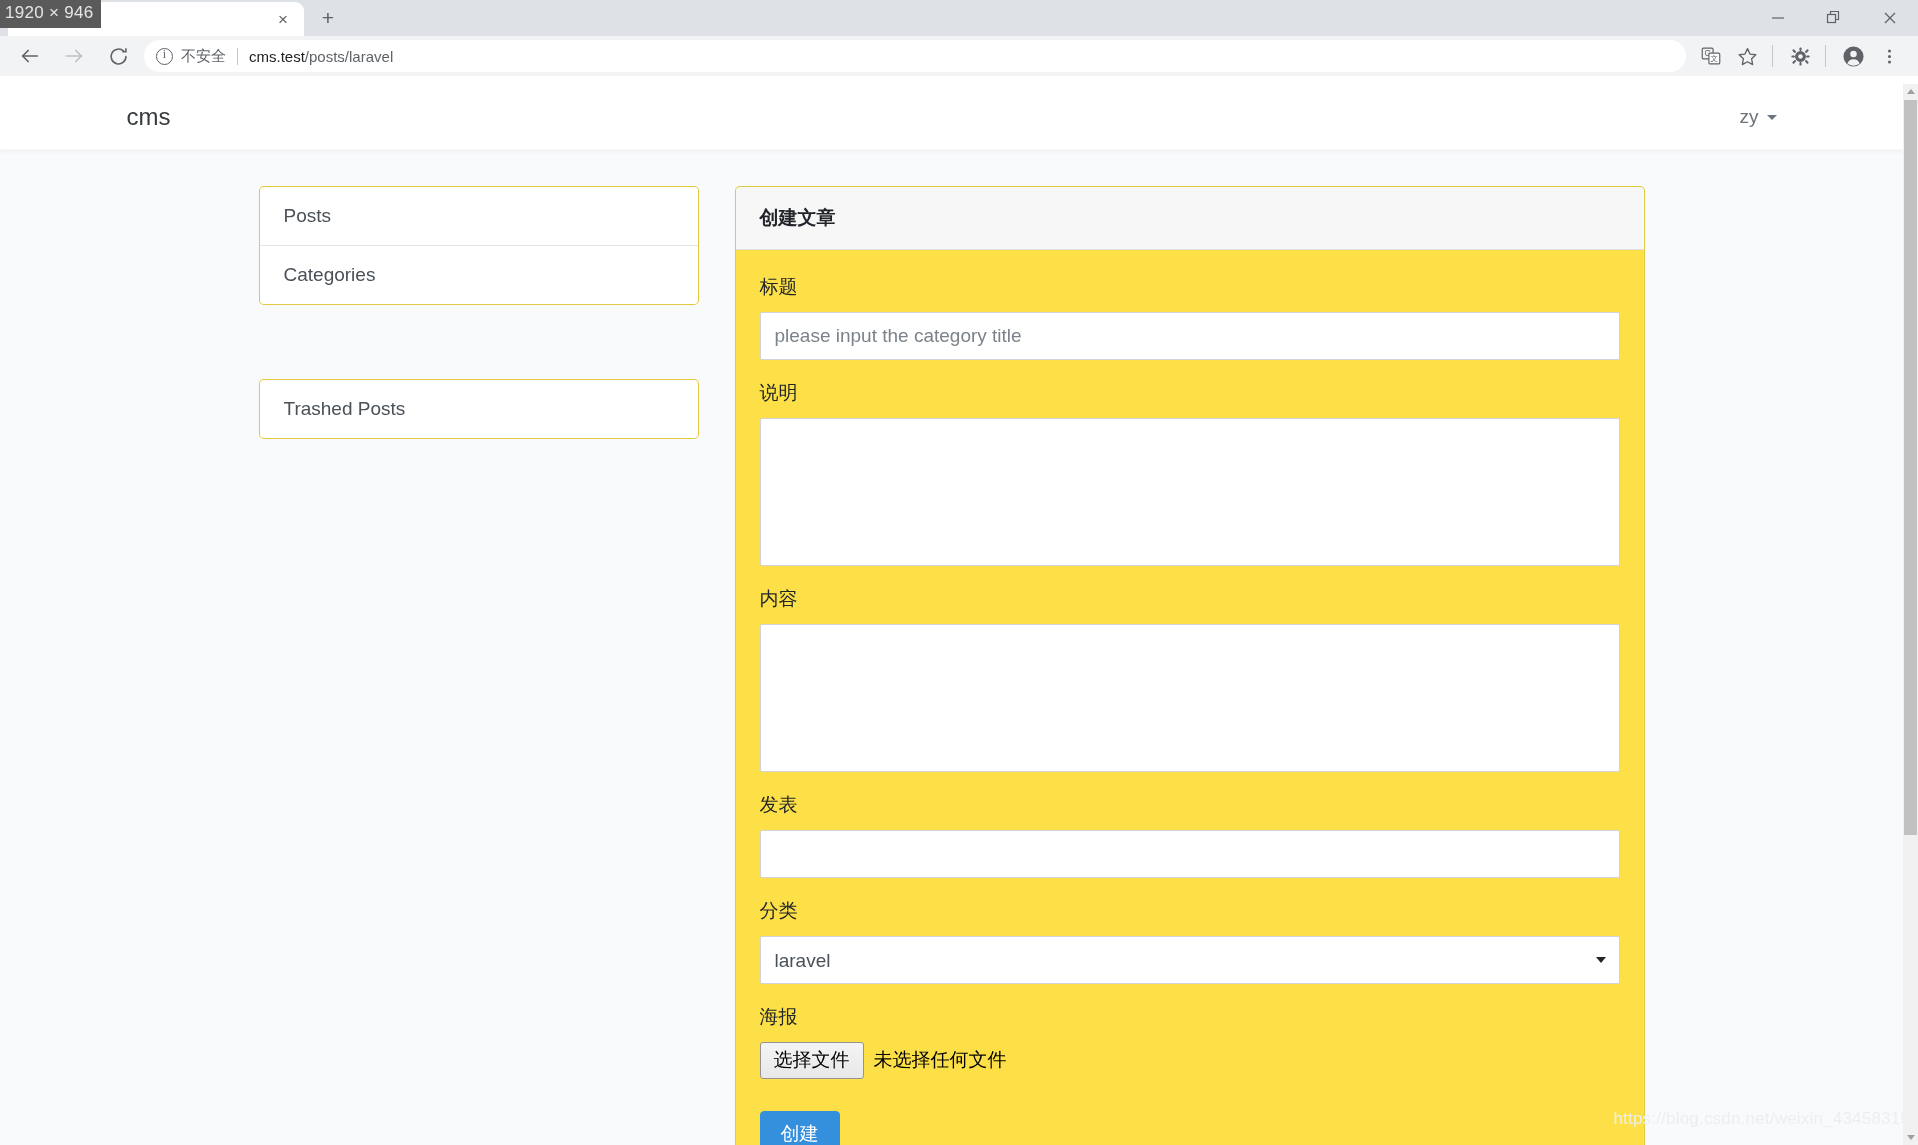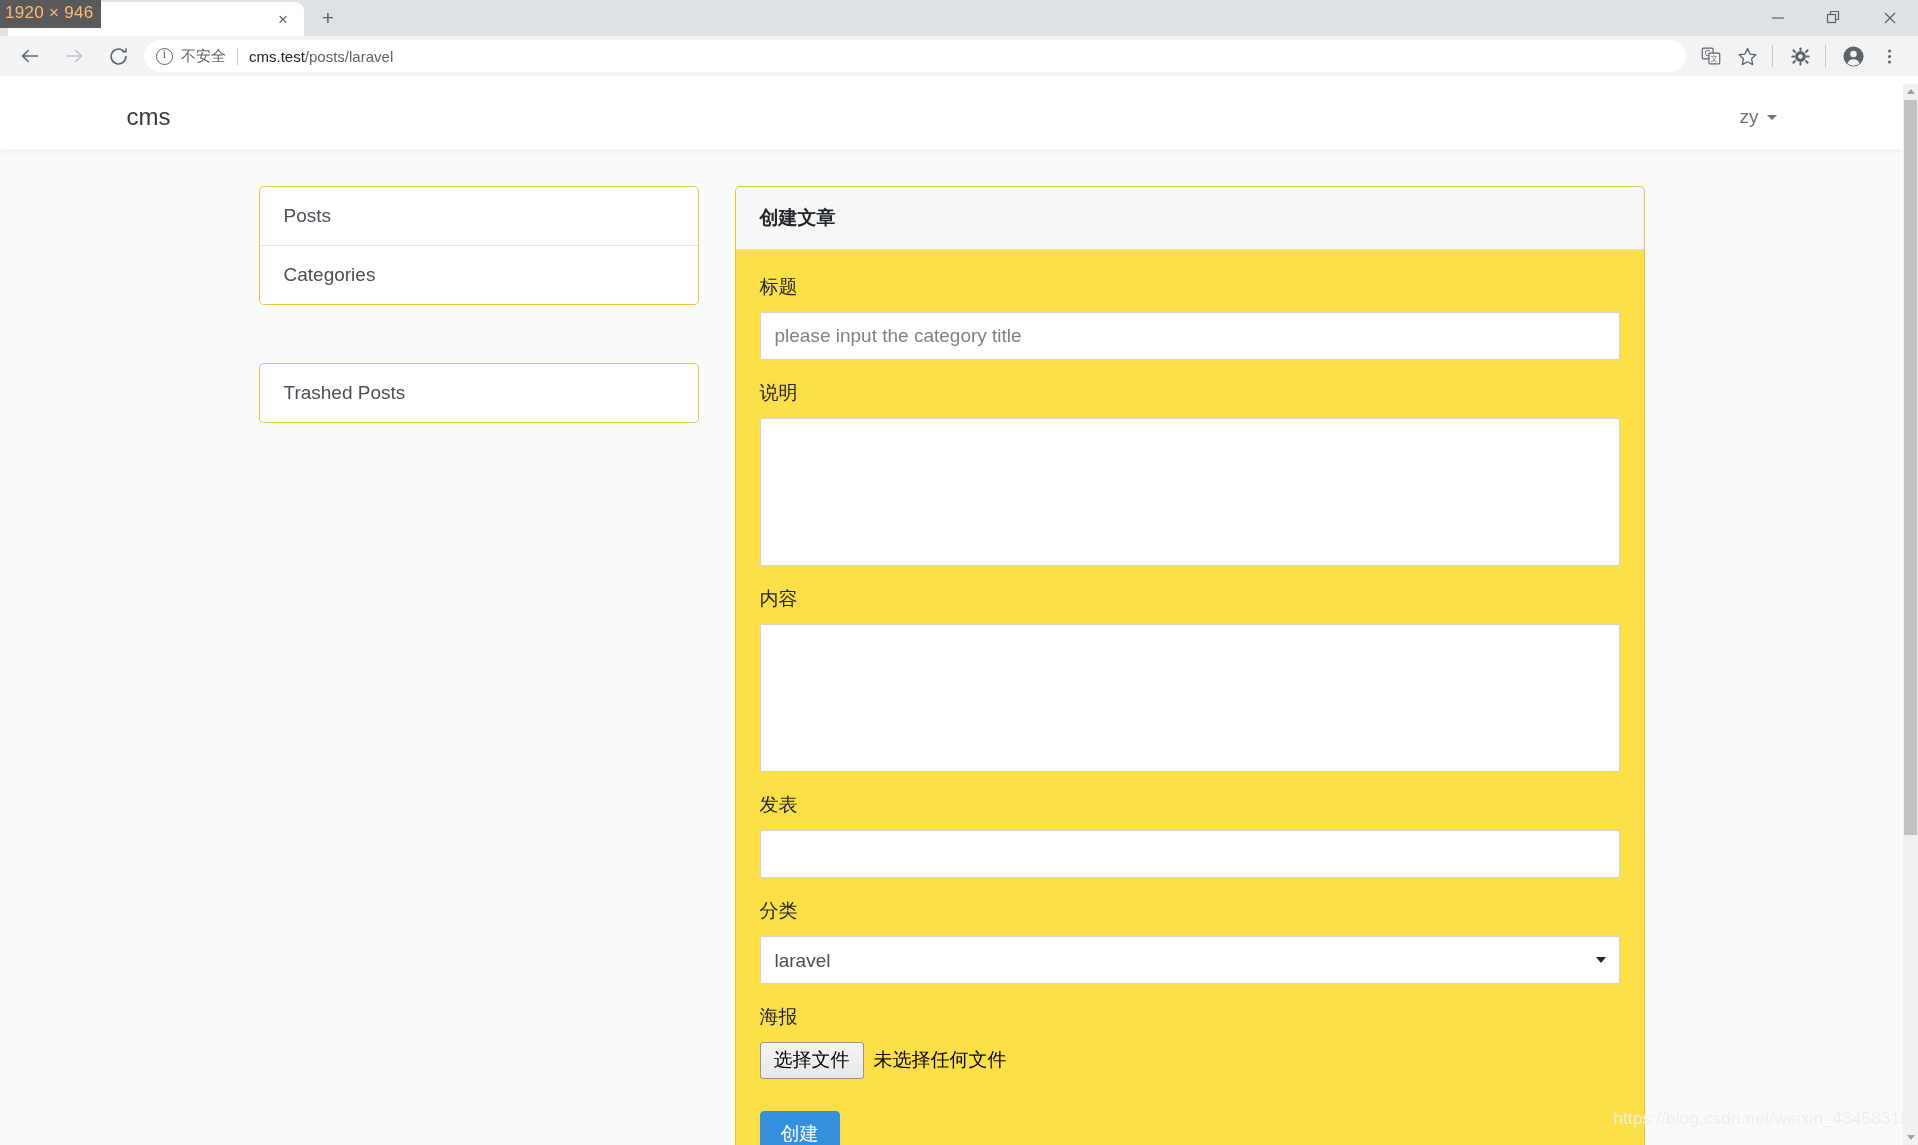--- a/index.html
+++ b/index.html
@@ -101,21 +101,21 @@
     display: flex; align-items: center; justify-content: center;
     color: #5f6368;
   }
   .winbtn svg { display: block; }
 
   
   .dim-badge {
     position: absolute;
     left: 0; top: 0;
     background: #5a5a5a;
-    color: #fdba74;
+    color: #e5e5e5;
     font-size: 17px;
     padding: 4px 7px 5px 5px;
     letter-spacing: 0.3px;
     z-index: 50;
     line-height: 1.1;
   }
 
   .toolbar {
     height: 40px;
     background: #f1f3f4;
@@ -268,21 +268,21 @@
 
   .col-side { width: 440px; flex: 0 0 440px; }
   .col-main { flex: 1; margin-left: 36px; }
 
   .card {
     background: #fde047;
     border: 1px solid rgba(0,0,0,.10);
     border-radius: 5px;
     overflow: hidden;
   }
-  .card + .card { margin-top: 58px; }
+  .card + .card { margin-top: 74px; }
 
   .list-group-item {
     padding: 18px 24px;
     font-size: 19px;
     color: #495057;
     background: #ffffff;
   }
   .list-group-item + .list-group-item {
     border-top: 1px solid rgba(0,0,0,.10);
   }

